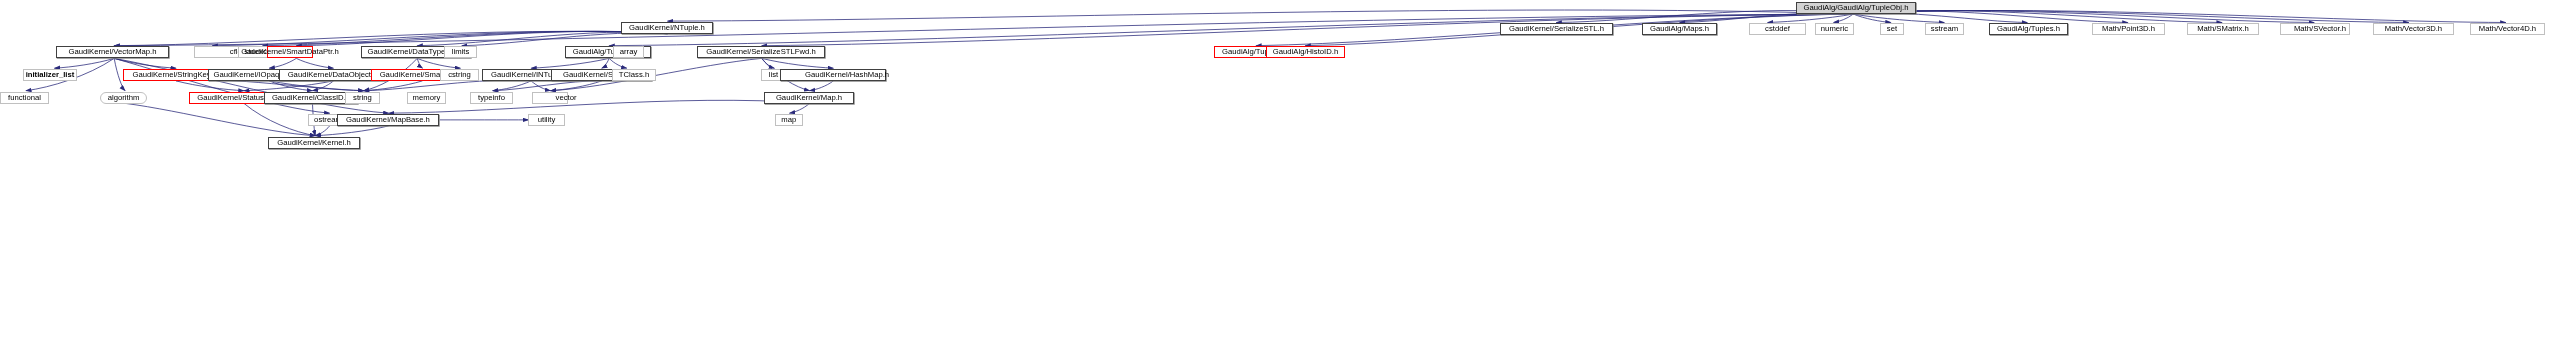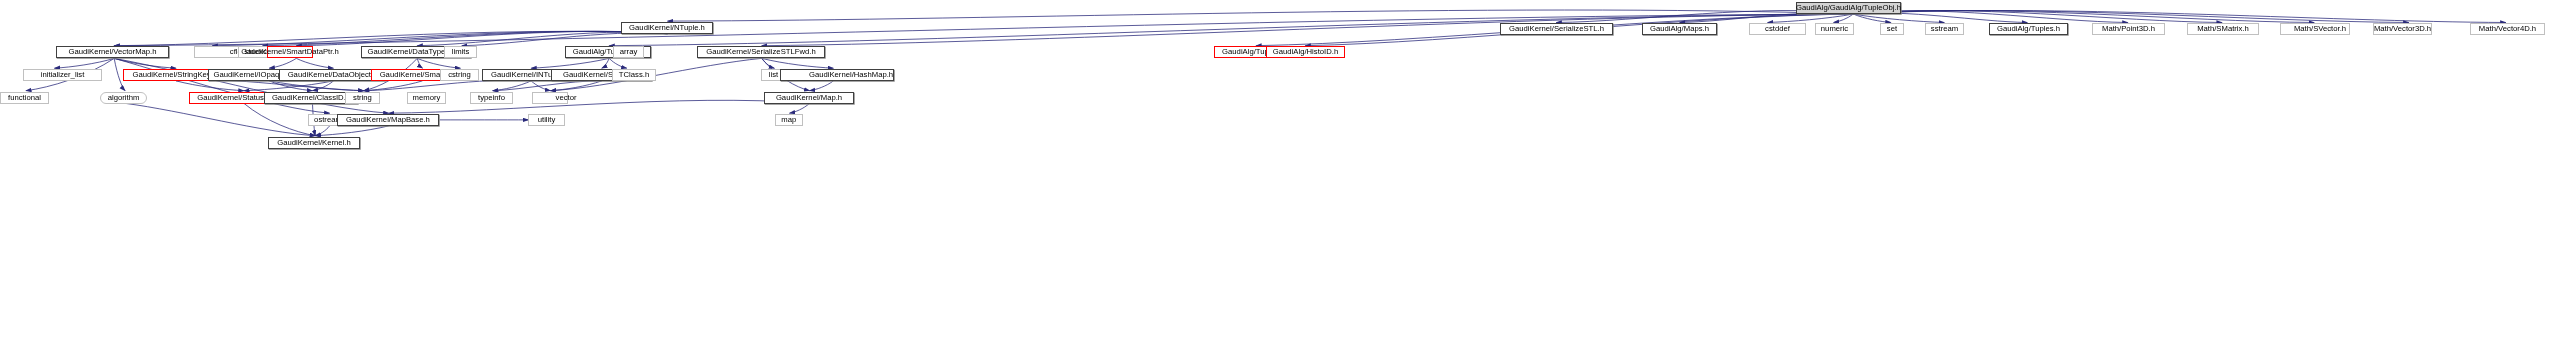--- a/index.html
+++ b/index.html
@@ -87,21 +87,21 @@
         <path d="M1149,147 C969.45,132.2 718.08,159.6 550.5,161" marker-end="url(#arr)"></path>
         <path d="M623,170.5 C660.8,170.5 713.72,170.5 749,170.5" marker-end="url(#arr)"></path>
         <path d="M550.5,179 C519.15,186.7 475.26,191.6 446,193" marker-end="url(#arr)"></path>
         <path d="M442,147 C443.2,172.3 444.88,188.4 446,193" marker-end="url(#arr)"></path>
         <path d="M344.5,147 C374.95,172.3 417.58,188.4 446,193" marker-end="url(#arr)"></path>
         <path d="M175.5,147 C256.65,157.4225 370.26,188.4 446,193" marker-end="url(#arr)"></path>
         <path d="M466.5,179 C460.35,186.7 451.74,191.6 446,193" marker-end="url(#arr)"></path>
       </g>
   </svg>
   <div id="node-layer">
-      <div class="node root" style="left: 1796px; top: 2.1px; width: 105px;">
+      <div class="node root" style="left: 1796px; top: 2.1px; width: 120px;">
         <span class="lbl">GaudiAlg/GaudiAlg/TupleObj.h</span>
       </div>
       <div class="node dark" style="left: 621px; top: 22px; width: 92px;">
         <span class="lbl">GaudiKernel/NTuple.h</span>
       </div>
       <div class="node dark" style="left: 1500px; top: 23px; width: 113px;">
         <span class="lbl">GaudiKernel/SerializeSTL.h</span>
       </div>
       <div class="node dark" style="left: 1642px; top: 23px; width: 75px;">
         <span class="lbl">GaudiAlg/Maps.h</span>
@@ -123,21 +123,21 @@
       </div>
       <div class="node " style="left: 2092px; top: 23px; width: 73px;">
         <span class="lbl">Math/Point3D.h</span>
       </div>
       <div class="node " style="left: 2187px; top: 23px; width: 72px;">
         <span class="lbl">Math/SMatrix.h</span>
       </div>
       <div class="node " style="left: 2280px; top: 23px; width: 70px; padding-left: 10px;">
         <span class="lbl">Math/SVector.h</span>
       </div>
-      <div class="node " style="left: 2373px; top: 23px; width: 59px;">
+      <div class="node " style="left: 2373px; top: 23px; width: 81px;">
         <span class="lbl">Math/Vector3D.h</span>
       </div>
       <div class="node " style="left: 2470px; top: 23px; width: 75px;">
         <span class="lbl">Math/Vector4D.h</span>
       </div>
       <div class="node dark" style="left: 56px; top: 46px; width: 113px;">
         <span class="lbl">GaudiKernel/VectorMap.h</span>
       </div>
       <div class="node " style="left: 194px; top: 46px; width: 34px; padding-left: 44px;">
         <span class="lbl">cfloat</span>
@@ -162,21 +162,21 @@
       </div>
       <div class="node dark" style="left: 697px; top: 46px; width: 128px;">
         <span class="lbl">GaudiKernel/SerializeSTLFwd.h</span>
       </div>
       <div class="node red" style="left: 1214px; top: 46px; width: 83px;">
         <span class="lbl">GaudiAlg/TupleID.h</span>
       </div>
       <div class="node red" style="left: 1266px; top: 46px; width: 79px;">
         <span class="lbl">GaudiAlg/HistoID.h</span>
       </div>
-      <div class="node " style="left: 23px; top: 69px; width: 79px;">
+      <div class="node " style="left: 23px; top: 69px; width: 54px; font-weight: bold;">
         <span class="lbl">initializer_list</span>
       </div>
       <div class="node red" style="left: 123px; top: 69px; width: 103px;">
         <span class="lbl">GaudiKernel/StringKey.h</span>
       </div>
       <div class="node dark" style="left: 208px; top: 69px; width: 120px;">
         <span class="lbl">GaudiKernel/IOpaqueAddress.h</span>
       </div>
       <div class="node dark" style="left: 279px; top: 69px; width: 107px;">
         <span class="lbl">GaudiKernel/DataObject.h</span>
@@ -192,21 +192,21 @@
       </div>
       <div class="node dark" style="left: 551px; top: 69px; width: 101px;">
         <span class="lbl">GaudiKernel/System.h</span>
       </div>
       <div class="node " style="left: 604px; top: 69px; width: 44px; margin-left: 8px;">
         <span class="lbl">TClass.h</span>
       </div>
       <div class="node " style="left: 761px; top: 69px; width: 25px;">
         <span class="lbl">list</span>
       </div>
-      <div class="node dark" style="left: 780px; top: 69px; width: 114px; padding-left: 28px;">
+      <div class="node dark" style="left: 780px; top: 69px; width: 106px; padding-left: 28px;">
         <span class="lbl">GaudiKernel/HashMap.h</span>
       </div>
       <div class="node " style="left: 0px; top: 92px; width: 49px;">
         <span class="lbl">functional</span>
       </div>
       <div class="node " style="left: 100px; top: 92px; width: 47px; border-radius: 6px;">
         <span class="lbl">algorithm</span>
       </div>
       <div class="node red" style="left: 189px; top: 92px; width: 108px;">
         <span class="lbl">GaudiKernel/StatusCode.h</span>

